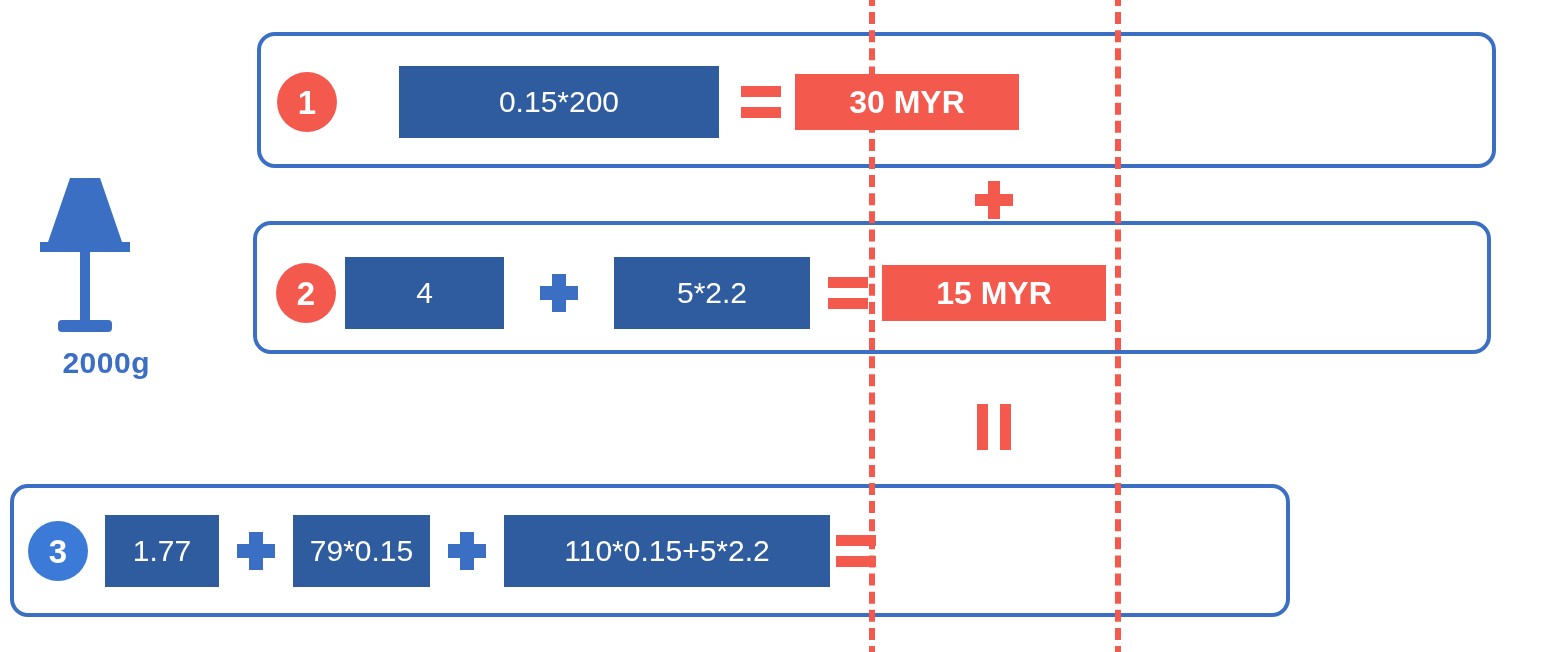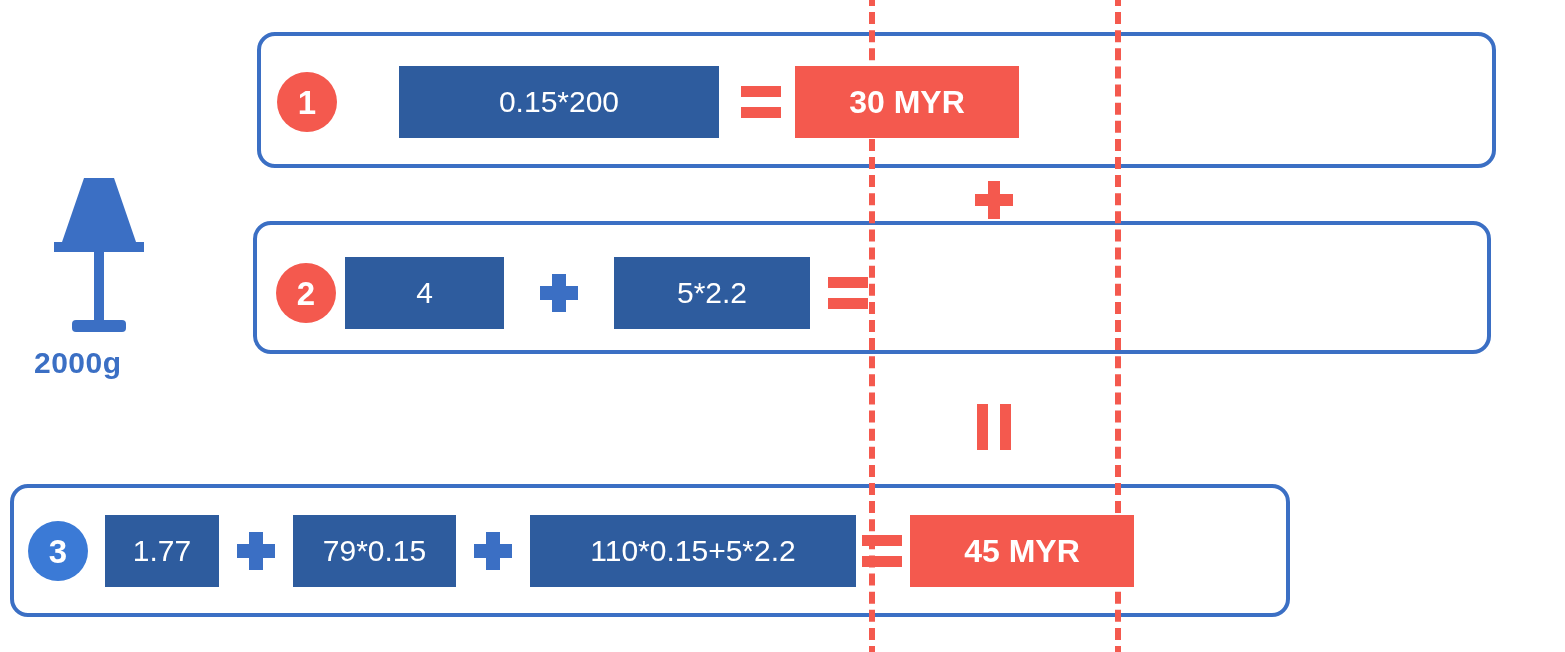--- a/index.html
+++ b/index.html
@@ -80,21 +80,21 @@
     padding:0 18px;
     flex:0 0 auto;
     white-space:nowrap;
   }
   .res-box{
     background:#f4594e;
     color:#ffffff;
     display:flex;align-items:center;justify-content:center;
     font-size:32px;
     font-weight:bold;
-    height:72px;
+    height:56px;
     box-sizing:border-box;
     padding:0 32px;
     flex:0 0 auto;
     white-space:nowrap;
   }
 
   
   .op-plus,.op-eq{
     flex:0 0 auto;
     position:relative;
@@ -130,24 +130,24 @@
   .conn-eq::before,.conn-eq::after{
     content:"";position:absolute;top:0;width:11px;height:46px;
     background:#f4594e;
   }
   .conn-eq::before{ left:0; }
   .conn-eq::after{  left:23px; }
 
   
   #lamp-block{
     position:absolute;
-    left:34px; top:170px;
+    left:20px; top:170px;
     width:130px;
     z-index:3;
-    text-align:left;
+    text-align:right;
   }
   #lamp-block .lamp-svg{ display:block;margin:0 auto; }
   #weight-label{
     margin-top:6px;
     color:#3b6fc4;
     font-size:30px;
     font-weight:bold;
     letter-spacing:0.5px;
   }
 </style>
@@ -188,35 +188,35 @@
     <div class="badge red">2</div>
     <div style="width:9px"></div>
     <div class="op-box" style="width:159px">4</div>
     <div style="width:32px"></div>
     <div class="op-plus"></div>
     <div style="width:32px"></div>
     <div class="op-box" style="width:196px">5*2.2</div>
     <div style="width:18px"></div>
     <div class="op-eq"></div>
     <div style="width:14px"></div>
+    <div class="res-box" style="width:224px">15 MYR</div>
   </div>
 
   <div class="conn conn-eq"></div>
 
   <div class="row" id="row-3">
     <div class="badge blue">3</div>
     <div style="width:17px"></div>
     <div class="op-box" style="width:114px">1.77</div>
     <div style="width:14px"></div>
     <div class="op-plus"></div>
     <div style="width:14px"></div>
-    <div class="op-box" style="width:163px">79*0.15</div>
+    <div class="op-box" style="width:137px">79*0.15</div>
     <div style="width:14px"></div>
     <div class="op-plus"></div>
     <div style="width:14px"></div>
     <div class="op-box" style="width:326px">110*0.15+5*2.2</div>
     <div style="width:6px"></div>
     <div class="op-eq"></div>
     <div style="width:8px"></div>
-    <div class="res-box" style="width:224px">45 MYR</div>
   </div>
 
 </div>
 
 </body></html>

